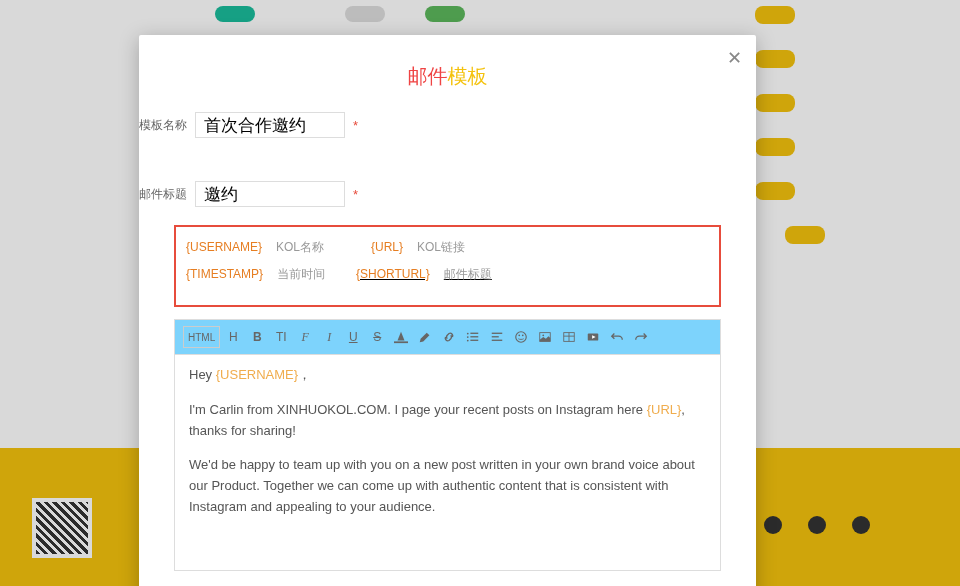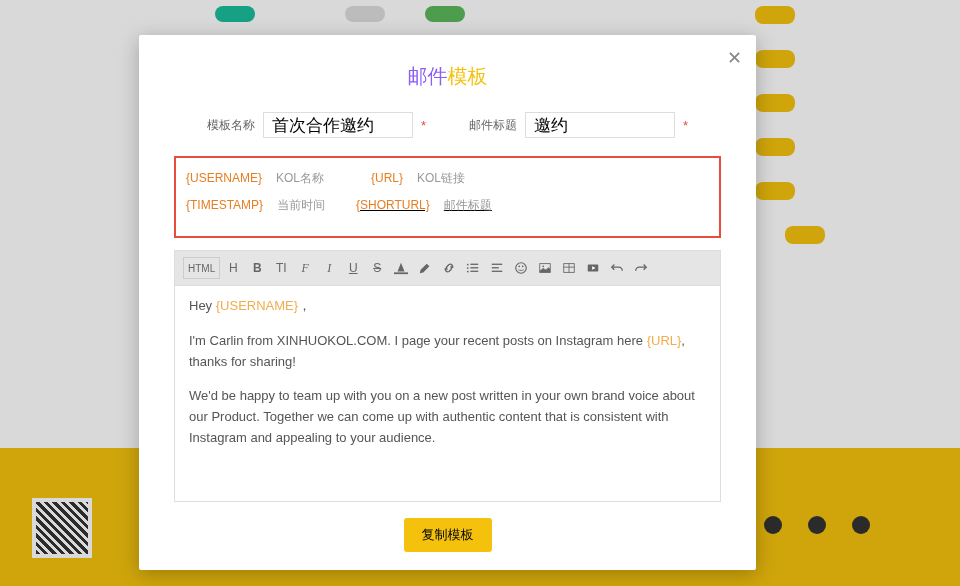--- a/index.html
+++ b/index.html
@@ -14,41 +14,41 @@
     .pill.teal { background: #1abc9c; }
     .bg-right-pills { position: absolute; right: 135px; top: 6px; display: flex; flex-direction: column; gap: 26px; }
     .bg-right-pills .pill { width: 40px; height: 18px; }
     .bg-bottom-icons { position: absolute; right: 90px; bottom: 52px; display: flex; gap: 26px; }
     .bcircle { width: 18px; height: 18px; border-radius: 50%; background: #333; }
     .qr { position: absolute; left: 32px; bottom: 28px; width: 60px; height: 60px; background: repeating-linear-gradient(45deg, #333 0, #333 3px, #fff 3px, #fff 6px); border: 4px solid #fff; }
     
     .modal { position: absolute; left: 139px; top: 35px; width: 617px; background: #fff; border-radius: 2px; box-shadow: 0 4px 20px rgba(0,0,0,0.25); padding-bottom: 18px; }
     .close-x { position: absolute; right: 14px; top: 12px; font-size: 18px; color: #888; cursor: pointer; }
     .title { text-align: center; font-size: 20px; padding: 28px 0 22px; }
-    .title .t1 { color: #8b5cf6; text-align: right; }
+    .title .t1 { color: #ef4444; text-align: right; }
     .title .t2 { color: #f4c20d; text-align: center; }
     
-    .form-row { display: flex; justify-content: center; gap: 43px; padding: 0 0 18px; }
+    .form-row { display: flex; justify-content: center; gap: 43px; padding: 0 0 18px; flex-direction: column; }
     .fgroup { display: flex; align-items: center; gap: 8px; }
     .flabel { color: #666; font-size: 12px; }
     .finput { border: 1px solid #ddd; padding: 4px 8px; font-size: 17px; width: 150px; height: 26px; }
     .req { color: #e74c3c; }
     
     .var-box { margin: 0 35px 12px; border: 2px solid #e74c3c; padding: 12px 10px; }
     .var-row { display: flex; flex-wrap: wrap; gap: 0; }
     .var-item { display: inline-flex; align-items: baseline; margin-right: 0; margin-bottom: 10px; }
     .var-item:last-child { margin-bottom: 0; text-decoration: underline; }
     .var-key { color: #e67e22; font-size: 12px; }
     .var-desc { color: #999; font-size: 12px; margin-left: 14px; }
     .vi1 { width: 185px; }
     .vi2 { width: 190px; }
     .vi3 { width: 170px; }
     
     .editor { margin: 0 35px; border: 1px solid #ddd; }
-    .toolbar { display: flex; align-items: center; gap: 2px; padding: 6px 8px; border-bottom: 1px solid #ddd; background: #e5e5e5; }
+    .toolbar { display: flex; align-items: center; gap: 2px; padding: 6px 8px; border-bottom: 1px solid #ddd; background: #7dd3fc; }
     .tbtn { min-width: 22px; height: 22px; display: inline-flex; align-items: center; justify-content: center; font-size: 12px; color: #666; cursor: pointer; padding: 0 3px; }
     .tbtn.html { border: 1px solid #ccc; font-size: 10px; padding: 0 4px; }
     .tbtn svg { width: 14px; height: 14px; fill: #666; }
     .tbtn.bold { font-weight: bold; }
     .tbtn.ital { font-style: italic; font-family: serif; }
     .tbtn.under { text-decoration: underline; }
     .tbtn.strike { text-decoration: line-through; }
     
     .editor-body { padding: 10px 14px; font-size: 13px; color: #555; line-height: 1.6; height: 215px; overflow-y: scroll; }
     .editor-body p { margin-bottom: 14px; }

